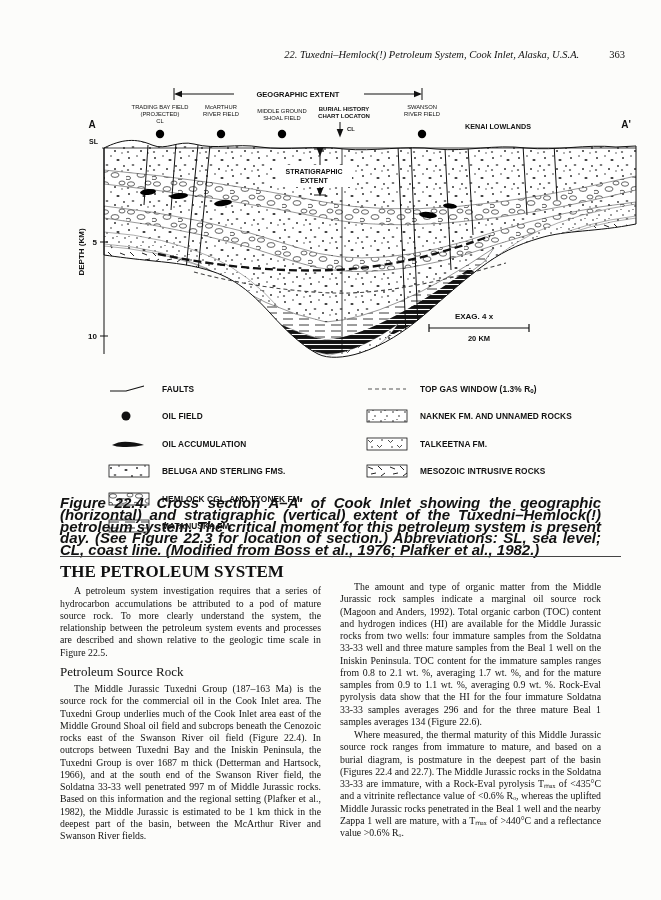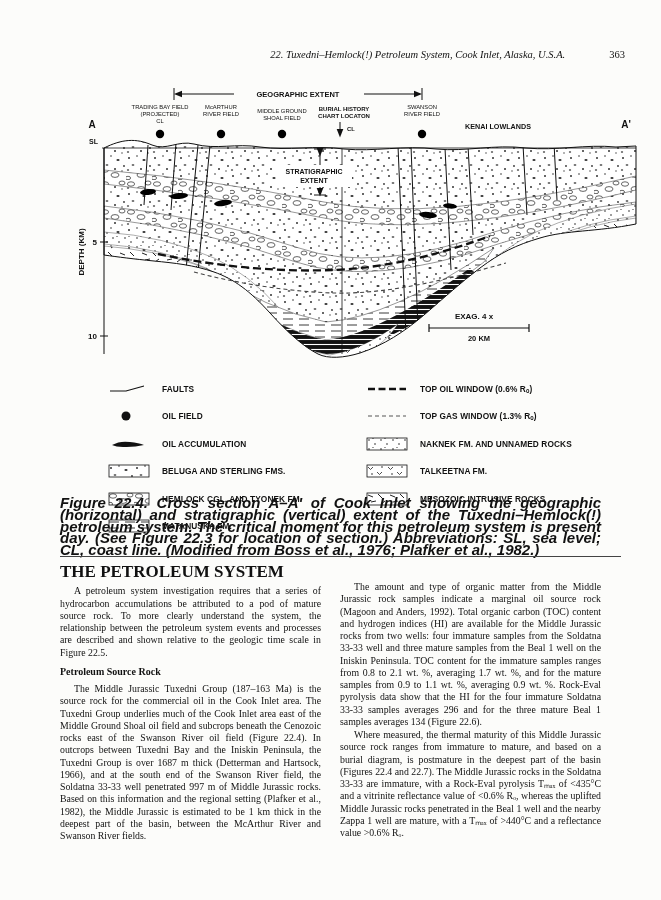--- a/index.html
+++ b/index.html
@@ -1,41 +1,41 @@
 <!DOCTYPE html>
 <html><head>
 <meta charset="utf-8">
 <style>
   * { margin:0; padding:0; box-sizing:border-box; }
   html,body { width:661px; height:900px; }
   body { background:#e9e9e5; }
   .page { position:relative; width:661px; height:900px; background:#fcfcfa; color:#111;
           font-family:"Liberation Serif", serif; overflow:hidden; }
   .header { position:absolute; top:49px; left:60px; right:36px; display:flex;
-            justify-content:flex-end; align-items:baseline; gap:44px; font-size:10.5px; }
+            justify-content:flex-end; align-items:baseline; gap:30px; font-size:10.5px; }
   .htitle { font-style:italic; }
   .hpage { font-style:normal;text-align:right; }
   .figure-svg { position:absolute; top:82px; left:74px; }
   .figure-svg text { font-family:"Liberation Sans", sans-serif; fill:#111; }
   .legend { position:absolute; top:379px; left:108px; display:grid;
             grid-template-columns:250px 250px; grid-template-rows:repeat(6,19.5px);
             grid-auto-flow:column; column-gap:4px;
             font-family:"Liberation Sans", sans-serif;gap:8px; }
   .lrow { display:flex; align-items:center; }
   .lsym { width:46px; flex:0 0 46px; display:flex; align-items:center; }
   .llab { font-size:8.3px; font-weight:700; letter-spacing:.1px; margin-left:8px; white-space:nowrap; }
   .caption { position:absolute; top:497px; left:60px; width:541px;
              font-family:"Liberation Sans", sans-serif; font-size:15px; font-weight:700;
              line-height:11.8px; text-align:justify;font-style:italic; }
   .rule { position:absolute; top:556px; left:60px; right:40px; border-top:1px solid #444; }
   .col { position:absolute; top:565px; font-size:9.8px; line-height:12.25px; text-align:justify; }
   .col-left { left:60px; width:261px; }
   .col-right { left:340px; width:261px;margin-top:16px; }
   .col h2 { font-size:17px; font-weight:700; margin:1px 0 7px 0; }
-  .col h3 { font-size:10px; font-weight:700; margin:7px 0 5px 0; }
+  .col h3 { font-size:13px; font-weight:400; margin:7px 0 5px 0; }
   .col p { text-indent:14px; margin:0 0 1px 0; }
 </style>
 </head>
 <body>
 
 <div class="page">
 
   <div class="header">
     <span class="htitle">22. Tuxedni–Hemlock(!) Petroleum System, Cook Inlet, Alaska, U.S.A.</span>
     <span class="hpage">363</span>
@@ -261,28 +261,20 @@
         <svg width="44" height="14">
             <rect x="1" y="1" width="40" height="12" fill="url(#pDash)" stroke="#111" stroke-width="0.8"></rect>
           </svg>
         </span>
       <span class="llab">MATANUSKA FM.</span>
     </div>
 
     <div class="lrow">
       <span class="lsym">
         <svg width="44" height="14">
-            <line x1="2" y1="7" x2="40" y2="7" stroke="#111" stroke-width="2.4" stroke-dasharray="7 3.5"></line>
-          </svg>
-        </span>
-      <span class="llab">TOP OIL WINDOW  (0.6% Rₒ)</span>
-    </div>
-    <div class="lrow">
-      <span class="lsym">
-        <svg width="44" height="14">
             <line x1="2" y1="7" x2="40" y2="7" stroke="#555" stroke-width="1.2" stroke-dasharray="4 3"></line>
           </svg>
         </span>
       <span class="llab">TOP GAS WINDOW  (1.3% Rₒ)</span>
     </div>
     <div class="lrow">
       <span class="lsym">
         <svg width="44" height="14">
             <rect x="1" y="1" width="40" height="12" fill="url(#pDots)" stroke="#111" stroke-width="0.8"></rect>
           </svg>

